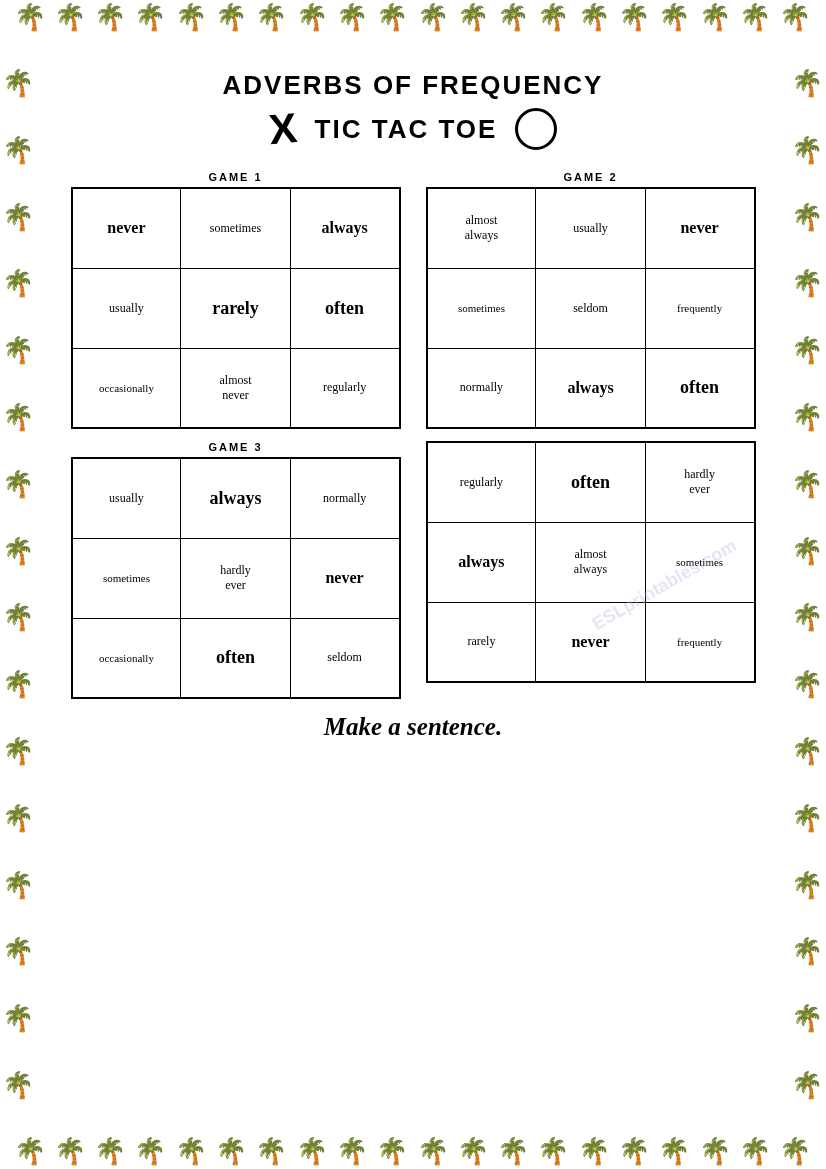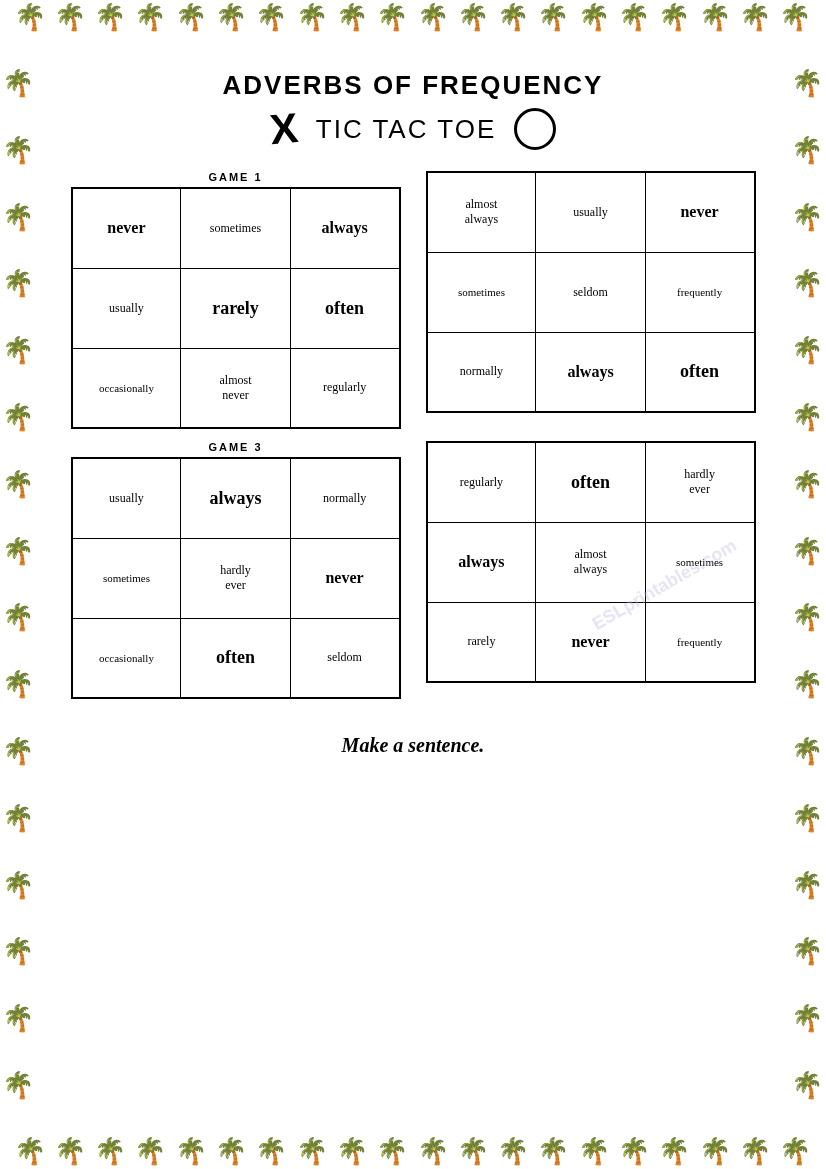--- a/index.html
+++ b/index.html
@@ -71,21 +71,21 @@
       font-weight: 900;
       font-family: 'Arial Black', sans-serif;
       color: #000;
       transform: rotate(-5deg);
       display: inline-block;
     }
 
     .tic-tac-toe-text {
       font-family: 'Arial Black', 'Comic Sans MS', sans-serif;
       font-size: 26px;
-      font-weight: 400;
+      font-weight: 700;
       text-transform: uppercase;
       letter-spacing: 2px;
     }
 
     .o-mark {
       font-size: 36px;
       font-weight: 900;
       font-family: 'Arial Black', sans-serif;
       color: #000;
       display: inline-block;
@@ -130,23 +130,23 @@
       border: 1px solid #000;
       width: 33.33%;
       height: 80px;
       text-align: center;
       vertical-align: middle;
       font-family: 'Comic Sans MS', cursive;
     }
 
     .bottom-sentence {
       font-family: 'Comic Sans MS', 'Arial Black', cursive;
-      font-size: 20px;
+      font-size: 25px;
       font-weight: bold;
-      margin-top: 23px;
+      margin-top: 2px;
       font-style: italic;
     }
 
     
     .watermark {
       position: absolute;
       top: 50%;
       right: 80px;
       transform: translateY(-50%) rotate(-30deg);
       font-size: 18px;
@@ -280,20 +280,21 @@
         <tr>
           <td style="font-size:11px;">occasionally</td>
           <td style="font-size:12px;">almost<br>never</td>
           <td style="font-size:12px;">regularly</td>
         </tr>
       </tbody>
         </table>
     </div>
 
     <div class="game-block">
+      <div class="game-label">GAME 2</div>
       <table class="ttt-grid">
         <tbody>
             <tr>
           <td style="font-size:12px;">almost<br>always</td>
           <td style="font-size:12px;">usually</td>
           <td><strong>never</strong></td>
         </tr>
         <tr>
           <td style="font-size:11px;">sometimes</td>
           <td style="font-size:12px;">seldom</td>

